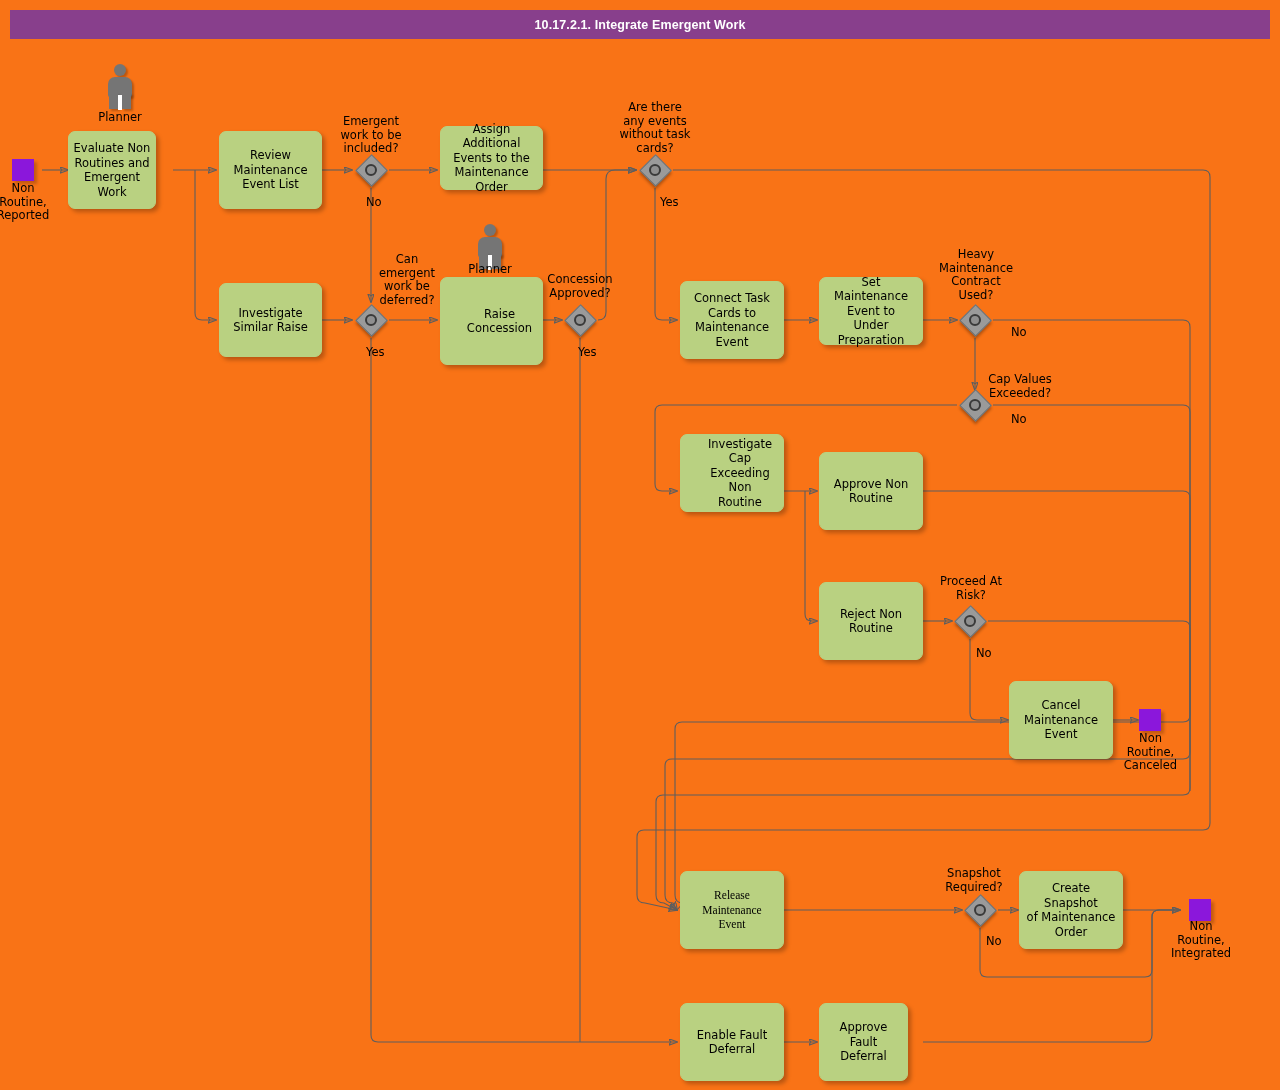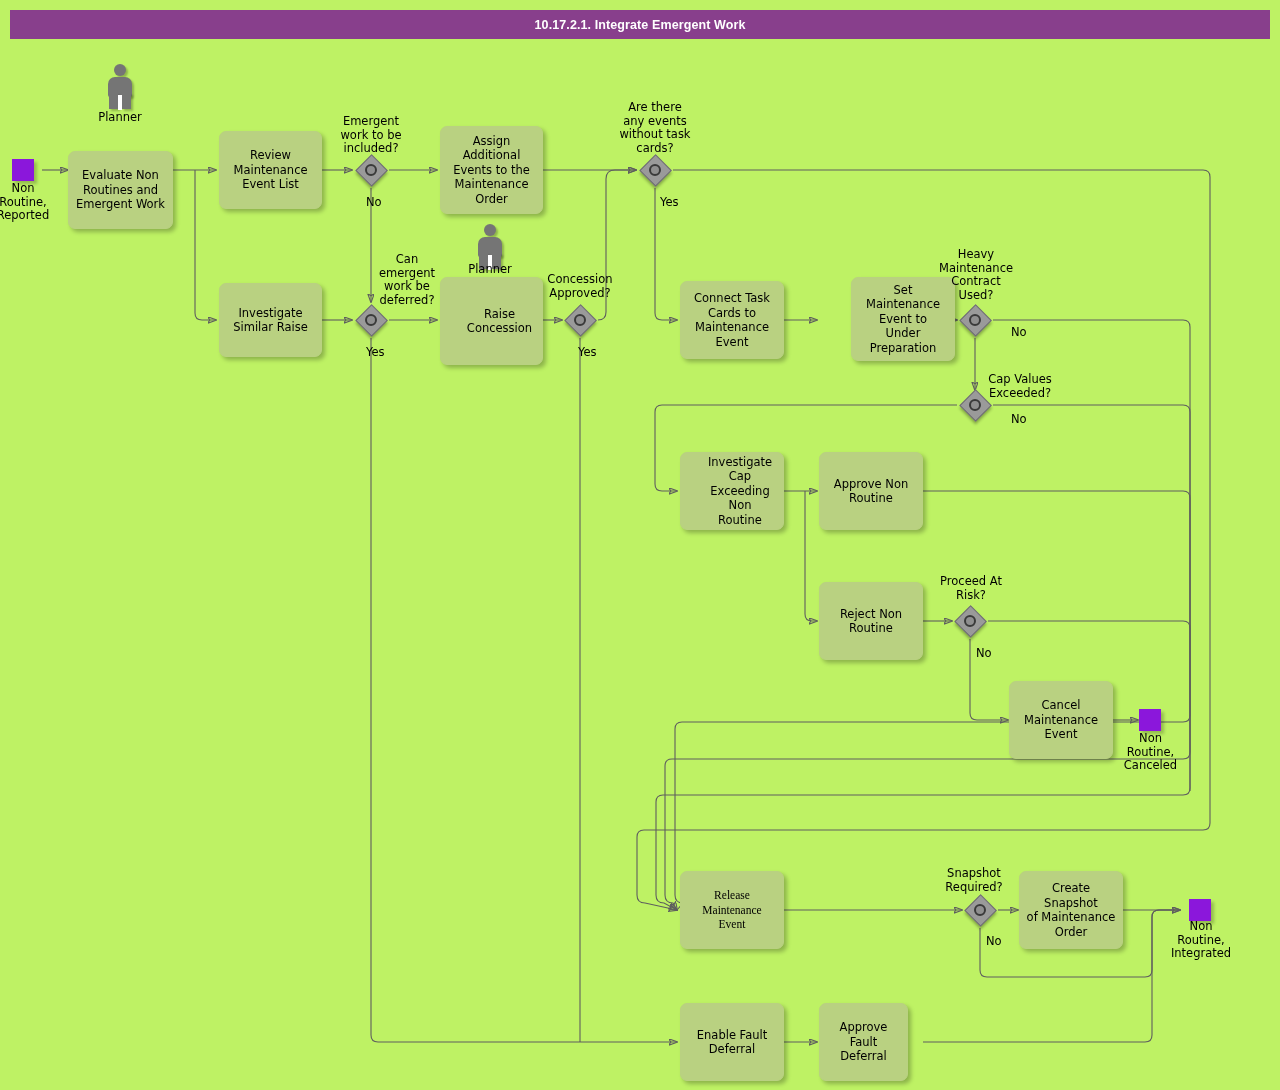--- a/index.html
+++ b/index.html
@@ -1,18 +1,18 @@
 <!DOCTYPE html>
 <html><head>
 <meta charset="utf-8">
 <title>BPMN Diagram</title>
 <style>
   html,body{margin:0;padding:0;background:#ffffff;}
   body{font-family:"DejaVu Sans", sans-serif;}
-  #page{position:relative;width:1280px;height:1090px;background:#bef264;overflow:hidden;}
+  #page{position:relative;width:1280px;height:1090px;background:#f97316;overflow:hidden;}
 
   
   .titlebar{
     position:absolute;left:10px;top:10px;width:1260px;height:29px;
     background:#883f8c;color:#ffffff;
     display:flex;align-items:center;justify-content:center;
     font-family:"Liberation Sans", sans-serif;
     font-size:12.5px;font-weight:bold;letter-spacing:.1px;
   }
 
@@ -186,33 +186,33 @@
   <div class="evt" style="left:1139px;top:709px;"></div>
   <div class="lbl" style="left: 1113px; top: 732px; width: 75px; white-space: pre-line;">Non
 Routine,
 Canceled</div>
 
   <div class="evt" style="left:1189px;top:899px;"></div>
   <div class="lbl" style="left: 1160px; top: 920px; width: 82px; white-space: pre-line;">Non
 Routine,
 Integrated</div>
 
-  <div class="task" style="left:68px;top:131px;width:105px;height:78px;margin-top:20px;">
+  <div class="task" style="left:68px;top:131px;width:88px;height:78px;">
     <span style="white-space: pre-line;">Evaluate Non
 Routines and
 Emergent Work</span>
     </div>
 
   <div class="task" style="left:219px;top:131px;width:103px;height:78px;">
     <span style="white-space: pre-line;">Review
 Maintenance
 Event List</span>
     </div>
 
-  <div class="task" style="left:440px;top:126px;width:103px;height:88px;">
+  <div class="task" style="left:440px;top:126px;width:103px;height:64px;">
     <span style="white-space: pre-line;">Assign Additional
 Events to the
 Maintenance
 Order</span>
     </div>
 
   <div class="task" style="left:219px;top:283px;width:103px;height:74px;">
     <span style="white-space: pre-line;">Investigate
 Similar Raise</span>
     </div>
@@ -222,29 +222,29 @@
 Concession</span>
     </div>
 
   <div class="task" style="left:680px;top:281px;width:104px;height:78px;">
     <span style="white-space: pre-line;">Connect Task
 Cards to
 Maintenance
 Event</span>
     </div>
 
-  <div class="task" style="left:819px;top:277px;width:104px;height:84px;margin-left:32px;">
+  <div class="task" style="left:819px;top:277px;width:104px;height:68px;">
     <span style="white-space: pre-line;">Set
 Maintenance
 Event to
 Under
 Preparation</span>
     </div>
 
-  <div class="task" style="left:680px;top:452px;width:104px;height:78px;padding-left:20px;">
+  <div class="task" style="left:680px;top:434px;width:104px;height:78px;padding-left:20px;">
     <span style="white-space: pre-line;">Investigate Cap
 Exceeding Non
 Routine</span>
     </div>
 
   <div class="task" style="left:819px;top:452px;width:104px;height:78px;">
     <span style="white-space: pre-line;">Approve Non
 Routine</span>
     </div>
 

